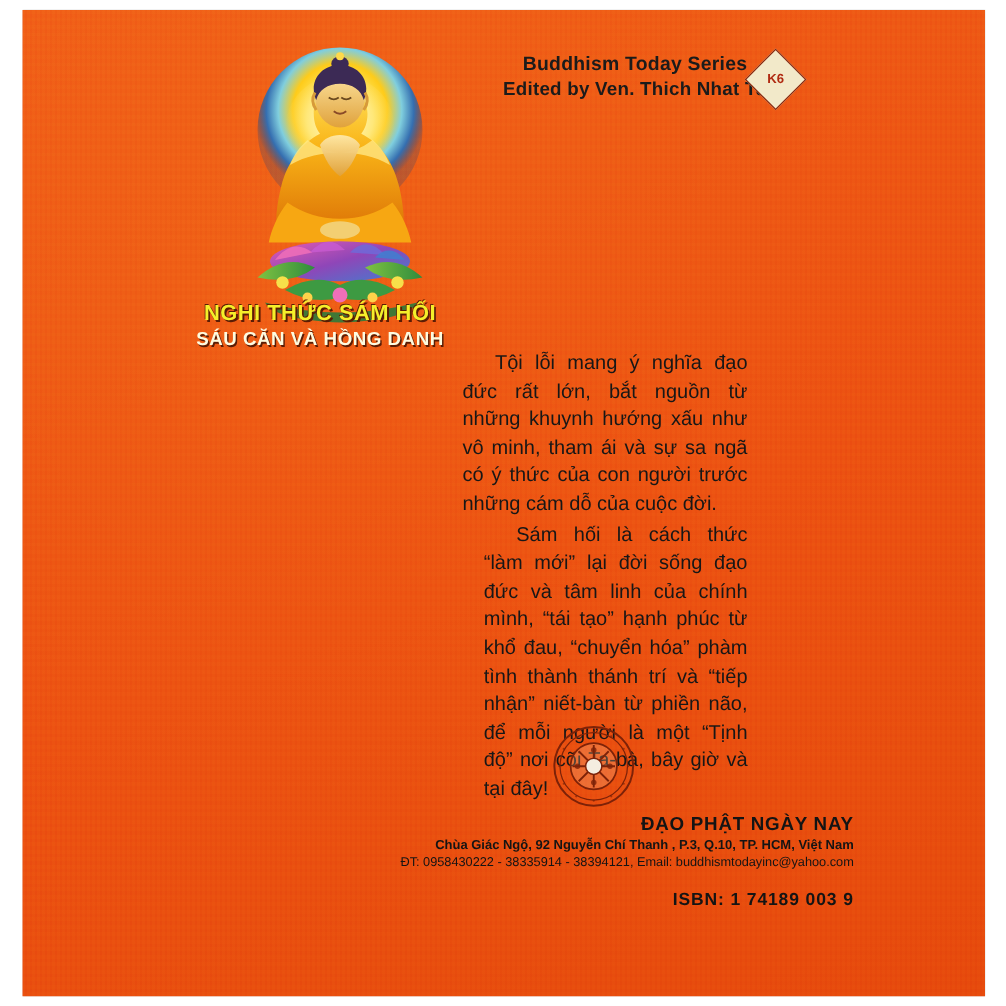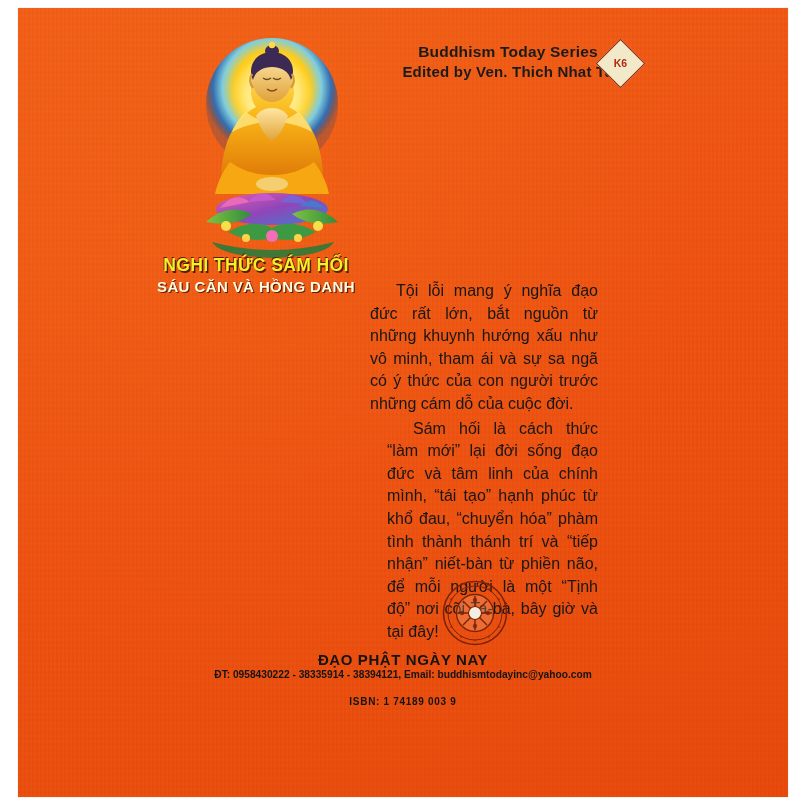--- a/index.html
+++ b/index.html
@@ -101,21 +101,20 @@
     width: 200px;
     text-align: center;
   }
   #art-title .t1 {
     font-size: 17.5px;
     font-weight: bold;
     color: #f5ef2a;
     letter-spacing: 0.4px;
     text-shadow: 1.5px 1.5px 0 #5b1d05, -0.6px -0.6px 0 #5b1d05;
     white-space: nowrap;
-    margin-top: 15px;
   }
   #art-title .t2 {
     margin-top: 2px;
     font-size: 15px;
     font-weight: bold;
     color: #fdfbe0;
     letter-spacing: 0.4px;
     text-shadow: 1.2px 1.2px 0 #5b1d05;
     white-space: nowrap;
   }
@@ -146,46 +145,46 @@
     width: 66px;
     height: 66px;
   }
 
   
   #footer {
     position: absolute;
     left: 105px;
     top: 643px;
     width: 560px;
-    text-align: center;
+    text-align: right;
     color: #141414;
   }
   #footer .org {
     font-size: 15px;
     font-weight: bold;
     letter-spacing: 0.6px;
   }
   #footer .addr {
     margin-top: 2px;
     font-size: 10.4px;
     font-weight: bold;
     line-height: 13.5px;
   }
   #footer .contact {
     font-size: 10.2px;
-    font-weight: bold;
+    font-weight: normal;
     line-height: 13.5px;
   }
   #footer .web {
     font-size: 9.6px;
     line-height: 13px;
   }
   #footer .isbn {
     margin-top: 14px;
-    font-size: 10px;
+    font-size: 14px;
     font-weight: bold;
     letter-spacing: 0.7px;
   }
 </style>
 </head>
 <body>
 
 <div id="book-cover">
 
   <div id="texture"></div>
@@ -327,17 +326,18 @@
         <circle cx="9" cy="47" r="0.9"></circle>
           <circle cx="5.5" cy="33" r="0.9"></circle>
         <circle cx="9" cy="19" r="0.9"></circle>
           <circle cx="19" cy="9" r="0.9"></circle>
       </g>
     </svg>
   </div>
 
   <div id="footer">
     <div class="org">ĐẠO PHẬT NGÀY NAY</div>
+    <div class="addr">Chùa Giác Ngộ, 92 Nguyễn Chí Thanh , P.3, Q.10, TP. HCM, Việt Nam</div>
     <div class="contact">ĐT: 0958430222 - 38335914 - 38394121, Email: buddhismtodayinc@yahoo.com</div>
     <div class="isbn">ISBN: 1 74189 003 9</div>
   </div>
 
 </div>
 
 </body></html>

